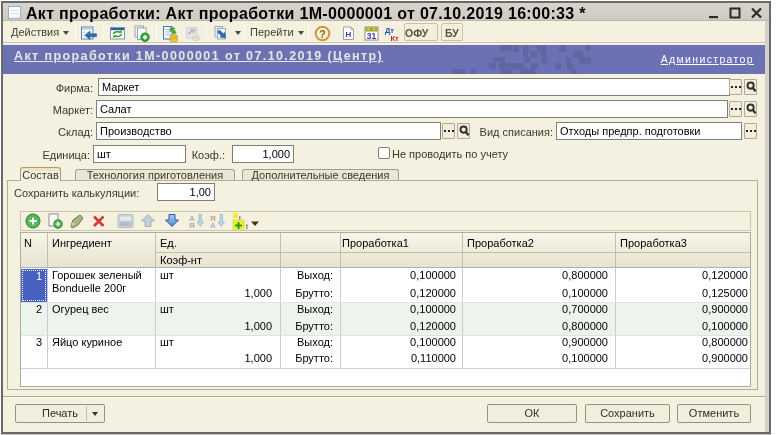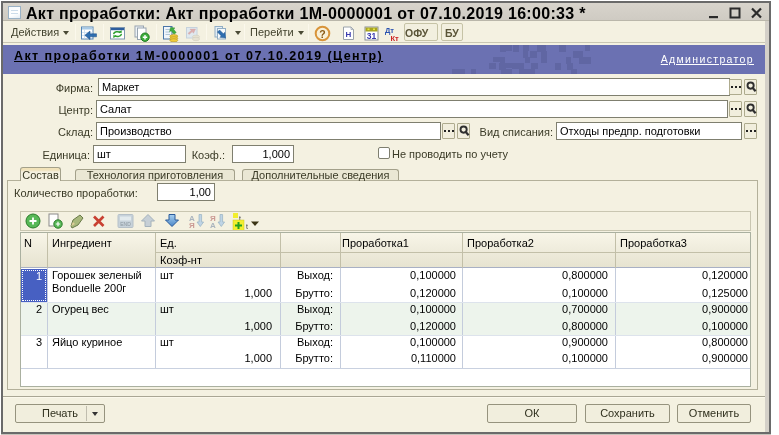--- a/index.html
+++ b/index.html
@@ -17,21 +17,21 @@
 #ticon{position:absolute;left:5px;top:3px;width:13px;height:13px;background:linear-gradient(160deg,#f6fafd 0%,#ffffff 60%,#e4edf4 100%);border:1px solid #9ab2c6;}
 #ticon:before{content:"";position:absolute;left:2px;top:3px;width:7px;height:2px;border-top:1px solid #ccdcea;border-bottom:1px solid #ccdcea;}
 
 #toolbar{position:absolute;left:3px;top:22px;width:762px;height:21px;background:#f4f1e1;border-bottom:1px solid #c9c6b4;}
 .tbtn{position:absolute;top:1px;height:18px;font-size:11px;color:#42422e;line-height:18px;white-space:nowrap;}
 .sep{position:absolute;top:2px;width:1px;height:16px;background:#cdcaba;border-right:1px solid #fbf8ec;}
 .arrdn{display:inline-block;width:0;height:0;border-left:3px solid transparent;border-right:3px solid transparent;border-top:4px solid #4a4a35;vertical-align:middle;margin-left:4px;}
 .icon16{position:absolute;top:3px;width:17px;height:17px;}
 
 #band{position:absolute;left:3px;top:45px;width:762px;height:29px;background:#6b71b2;overflow:hidden;}
-#band .h{position:absolute;left:11px;top:4px;color:#000000;font-weight:bold;font-size:12.5px;letter-spacing:1.4px;text-decoration:underline;white-space:nowrap;}
+#band .h{position:absolute;left:11px;top:4px;color:#e5e5e5;font-weight:bold;font-size:12.5px;letter-spacing:1.4px;text-decoration:underline;white-space:nowrap;}
 #band .adm{position:absolute;right:11px;top:8px;color:#fff;font-size:10.5px;letter-spacing:1.35px;text-decoration:underline;}
 .psq{position:absolute;background:#6066a3;}
 
 .lbl{position:absolute;font-size:11px;color:#3a3a26;white-space:nowrap;text-align:right;}
 .inp{position:absolute;height:18px;background:#fff;border:1px solid #7f7f6f;font-size:11px;line-height:16px;padding:0 3px;white-space:nowrap;overflow:hidden;}
 .sbtn{position:absolute;height:16px;width:13px;background:#f1eedd;border:1px solid #aeab8e;border-radius:1px;}
 .dots3{position:absolute;left:50%;top:50%;transform:translate(-50%,-50%);width:10px;height:2px;display:flex;justify-content:space-between;}
 .dots3 i{width:2px;height:2px;background:#222;}
 .magsvg{position:absolute;left:1px;top:1px;}
 #chk{position:absolute;left:378px;top:147px;width:12px;height:12px;background:#fff;border:1px solid #7f7f6f;border-radius:2px;}
@@ -189,21 +189,21 @@
       <i></i>
       <i></i>
     </span>
   </div>
 <div class="sbtn" style="left:744px;top:79px;">
     <svg class="magsvg" width="11" height="12" viewBox="0 0 11 12">
       <circle cx="4.6" cy="4.6" r="3.1" fill="none" stroke="#2f2f2f" stroke-width="1.9"></circle>
       <path d="M7 7.2 L9.6 10.2" stroke="#2f2f2f" stroke-width="2.2"></path>
     </svg>
   </div>
-<div class="lbl" style="left:0px;top:104px;width:93px;">Центр:</div>
+<div class="lbl" style="left:0px;top:104px;width:93px;">Маркет:</div>
 <div class="inp" style="left:96px;top:100px;width:632px;">Салат</div>
 <div class="sbtn" style="left:729px;top:101px;">
     <span class="dots3">
       <i></i>
       <i></i>
       <i></i>
     </span>
   </div>
 <div class="sbtn" style="left:744px;top:101px;">
     <svg class="magsvg" width="11" height="12" viewBox="0 0 11 12">
@@ -239,21 +239,21 @@
 <div class="inp" style="left:93px;top:145px;width:93px;">шт</div>
 <div class="lbl" style="left:160px;top:149px;width:65px;">Коэф.:</div>
 <div class="inp" style="left:232px;top:145px;width:62px;text-align:right;">1,000</div>
 <div id="chk"></div>
 <div class="lbl" style="left:392px;top:148px;text-align:left;">Не проводить по учету</div>
 
 <div id="pane"></div>
 <div class="tab active" style="left:20px;width:41px;">Состав</div>
 <div class="tab" style="left:75px;width:160px;">Технология приготовления</div>
 <div class="tab" style="left:242px;width:157px;">Дополнительные сведения</div>
-<div class="lbl" style="left:14px;top:187px;text-align:left;">Количество проработки:</div>
+<div class="lbl" style="left:14px;top:187px;text-align:left;">Сохранить калькуляции:</div>
 <div class="inp" style="left:157px;top:183px;width:58px;text-align:right;">1,00</div>
 
 <div class="abs" style="left:20px;top:211px;width:731px;height:20px;border:1px solid #c9c6b1;"></div>
 <div id="ttb" class="abs" style="left:24px;top:212px;width:500px;height:18px;">
 <svg width="245" height="18" viewBox="0 0 245 18">
   <circle cx="9" cy="9" r="7" fill="#57b857" stroke="#2a7c2a"></circle>
       <path d="M9 5.5 v7 M5.5 9 h7" stroke="#fff" stroke-width="1.8"></path>
   <g transform="translate(23,0)">
         <rect x="2" y="2" width="9" height="12" fill="#fff" stroke="#8a8a8a"></rect>
         <circle cx="11" cy="12" r="4.2" fill="#57b857" stroke="#2a7c2a"></circle>

